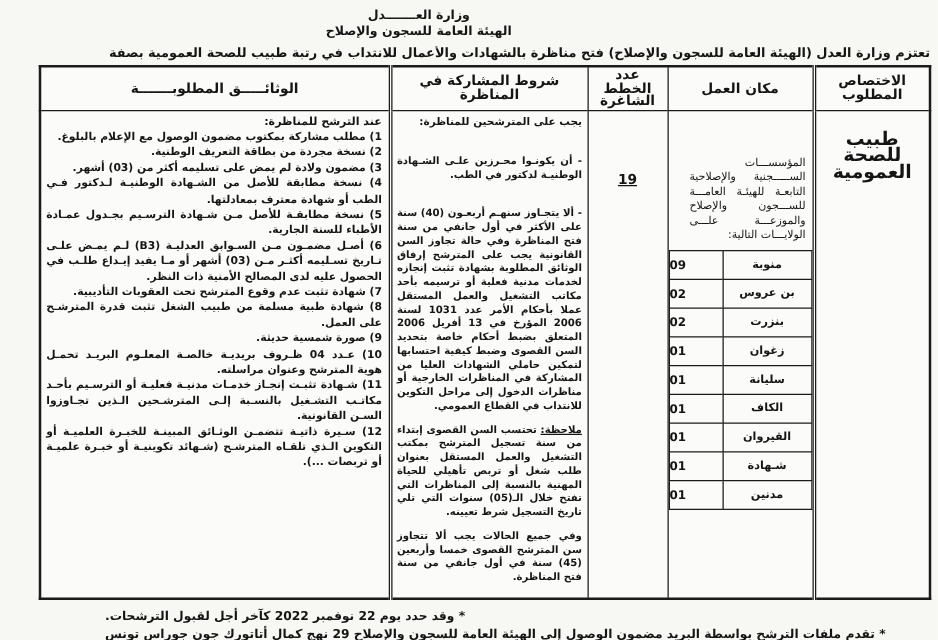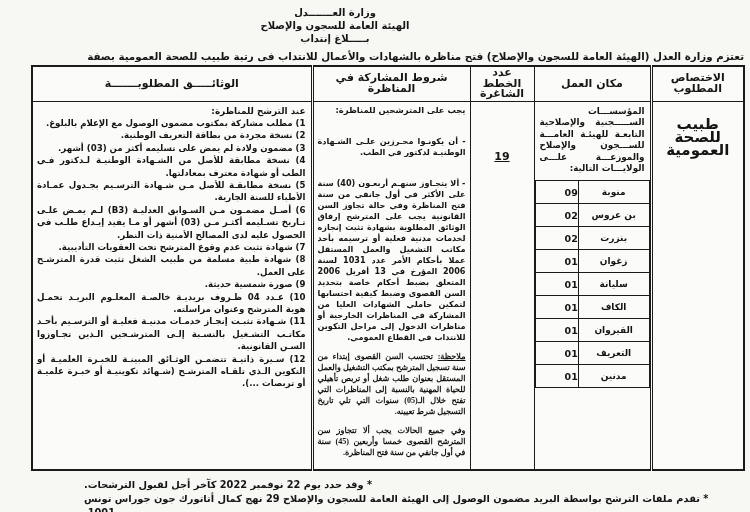--- a/index.html
+++ b/index.html
@@ -68,41 +68,42 @@
 
   
   .count-txt {
     padding-top: 48px; text-align: center;
     font-weight: 700; font-size: 11px; text-decoration: underline;
   }
 
   
   td.cell.work { padding: 0; }
   .work-intro {
-    padding: 4px 5px 5px 5px;
-    font-weight: 700; font-size: 8.8px; line-height: 11.6px;
+    padding: 4px 5px 5px 17px;
+    font-weight: 400; font-size: 8.8px; line-height: 11.6px;
     text-align: justify;
+    margin-top: 33px;
   }
   table.loc {
     width: 100%; border-collapse: collapse; direction: rtl;
   }
   table.loc td { border: 1.5px solid #1b1b1b; height: 23px; vertical-align: middle; }
   td.loc-name  { width: 62%; text-align: center; font-weight: 700; font-size: 9px; }
-  td.loc-count { width: 38%; text-align: right; font-weight: 700; font-size: 9.5px; }
+  td.loc-count { width: 38%; text-align: left; font-weight: 700; font-size: 9.5px; }
 
   
   td.cell.cond { padding: 3px 4px; }
   .cond-head { font-weight: 700; font-size: 8.4px; line-height: 11px; text-align: right; }
   .cond-item {
     font-weight: 700; font-size: 8.1px; line-height: 11px;
     text-align: justify; margin-bottom: 8px; margin-top: 20px;
   }
   .cond-note {
     font-weight: 700; font-size: 8.1px; line-height: 11px;
-    text-align: justify; margin-bottom: 8px; font-family: Liberation Serif, serif;
+    text-align: justify; margin-bottom: 8px;
   }
   .note-label { text-decoration: underline; }
 
   
   td.cell.docs { padding: 3px 5px 14px 4px; }
   .docs-head { font-weight: 700; font-size: 8.9px; line-height: 12.4px; text-align: right; }
   .doc-item  { font-weight: 700; font-size: 8.6px; line-height: 12.4px; text-align: justify; }
 
   
   .footnotes { margin: 7px 8px 0 0; }
@@ -112,21 +113,20 @@
   }
 </style>
 </head>
 <body>
 
 <div class="page">
 
   <div class="letterhead">
     <div>وزارة العـــــــدل</div>
     <div>الهيئة العامة للسجون والإصلاح</div>
-    <div>بـــــلاغ إنتداب</div>
   </div>
 
   <div class="intro">تعتزم وزارة العدل (الهيئة العامة للسجون والإصلاح) فتح مناظرة بالشهادات والأعمال للانتداب في رتبة طبيب للصحة العمومية بصفة تعاقدية وذلك طبقا لبيانات الجدول التالـي:</div>
 
   <table class="main">
     <colgroup>
       <col class="col-spec">
         <col class="col-work">
         <col class="col-count">
         <col class="col-cond">
@@ -174,21 +174,21 @@
               </tr>
               <tr>
                 <td class="loc-name">الكاف</td>
                 <td class="loc-count">01</td>
               </tr>
               <tr>
                 <td class="loc-name">القيروان</td>
                 <td class="loc-count">01</td>
               </tr>
               <tr>
-                <td class="loc-name">التعريف</td>
+                <td class="loc-name">شـهادة</td>
                 <td class="loc-count">01</td>
               </tr>
               <tr>
                 <td class="loc-name">مدنين</td>
                 <td class="loc-count">01</td>
               </tr>
             </tbody>
           </table>
         </td>
 

